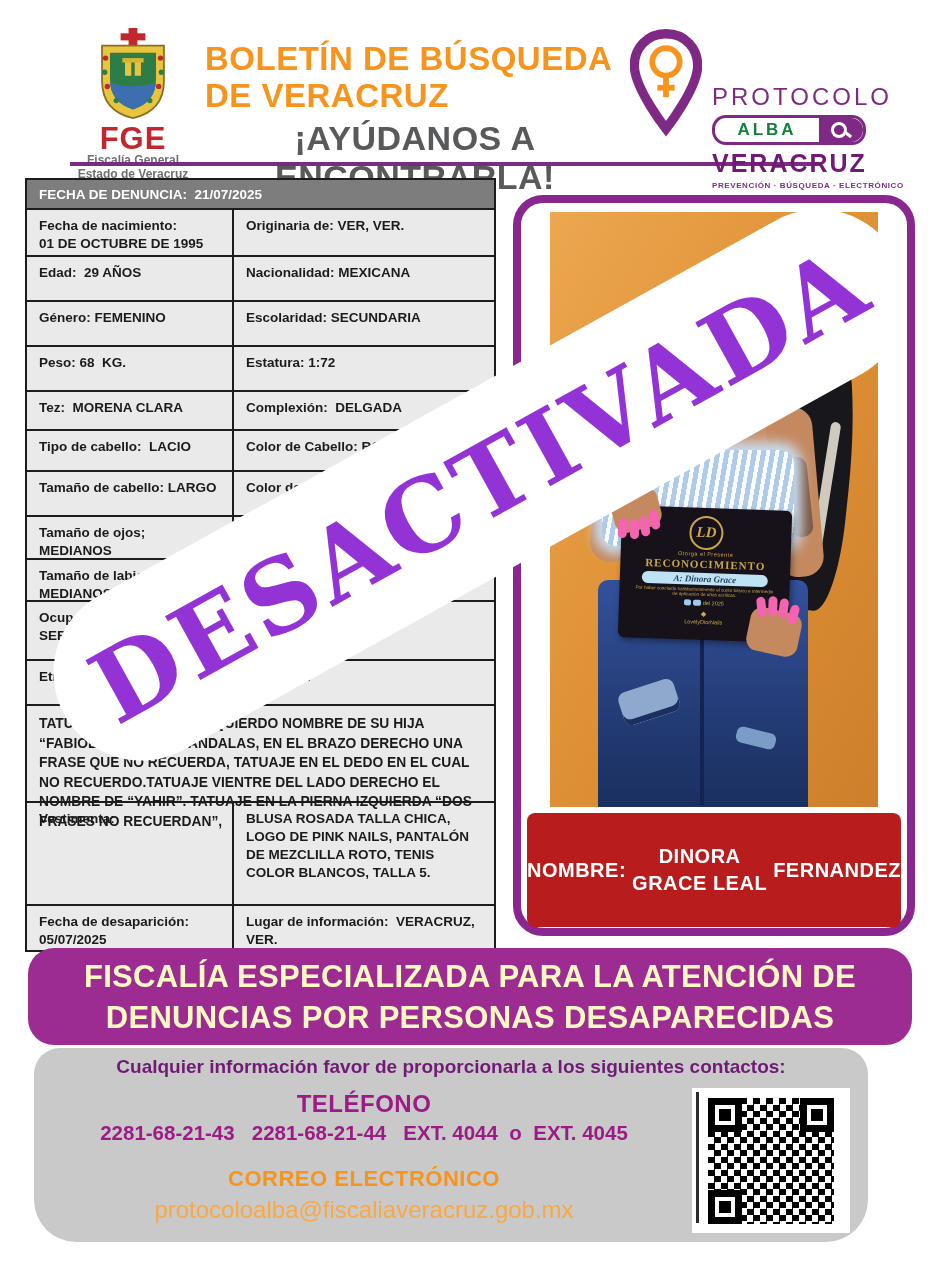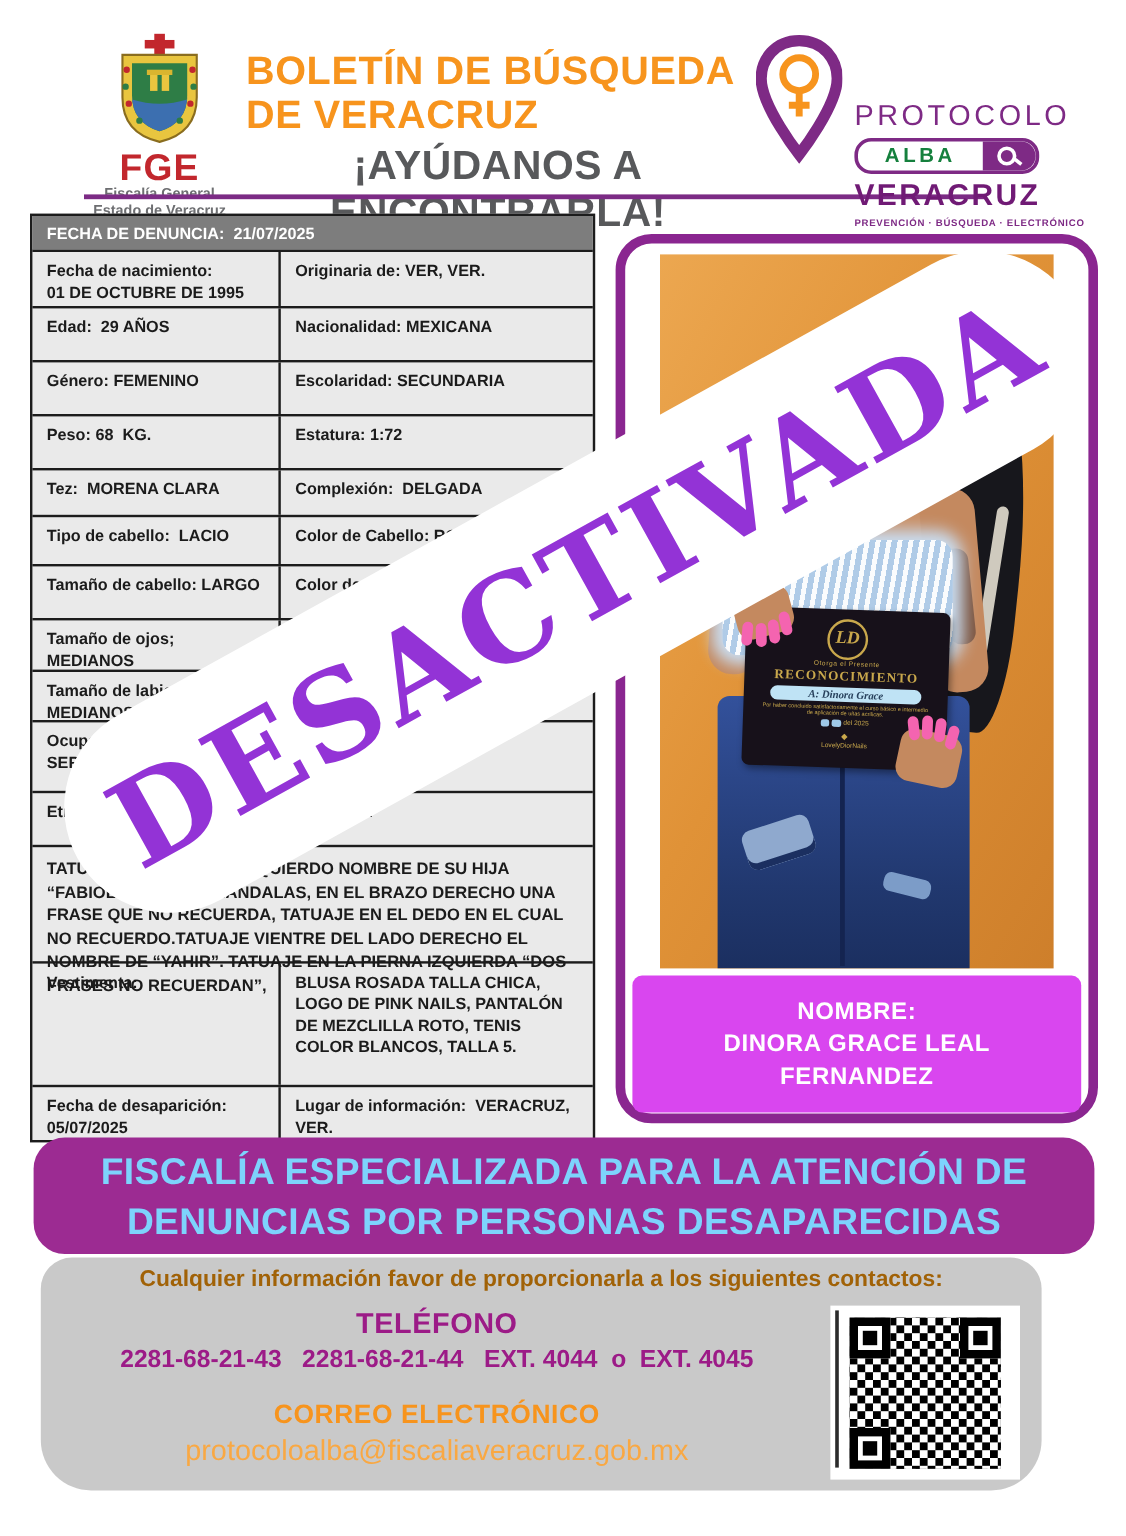--- a/index.html
+++ b/index.html
@@ -70,37 +70,37 @@
               font-family:"Liberation Serif",serif;font-style:italic;font-weight:bold;color:#27415c;font-size:9px;line-height:12px;}
   .cert-body{font-size:4.6px;line-height:5.4px;width:140px;margin:0 auto;}
   .cert-date{font-size:5.5px;margin-top:2px;}
   .cert-date b{background:#9fc9e8;color:#17324a;border-radius:2px;padding:0 2px;}
   .cert-brand{font-size:5.5px;margin-top:4px;}
   .cert-brand::before{content:"◆";display:block;font-size:7px;margin-bottom:1px;}
   .hand{position:absolute;background:#C4895F;border-radius:12px;}
   .hand.h1{left:62px;top:278px;width:48px;height:40px;transform:rotate(-15deg);}
   .hand.h2{left:198px;top:398px;width:52px;height:44px;transform:rotate(12deg);}
   .nail{position:absolute;width:9px;height:20px;background:#F464B0;border-radius:5px;}
-  .name-box{position:absolute;left:6px;top:610px;width:374px;height:114px;background:#d946ef;border-radius:8px;
-            display:flex;flex-direction:column;justify-content:center;align-items:center;
+  .name-box{position:absolute;left:6px;top:610px;width:374px;height:114px;background:#b91c1c;border-radius:8px;
+            display:flex;justify-content:center;align-items:center;
             color:#fff;font-weight:bold;font-size:20px;line-height:27px;letter-spacing:.5px;text-align:center;}
 
   
   .watermark{position:absolute;left:5px;top:397px;width:950px;height:176px;background:#ffffff;border-radius:88px;
              transform:rotate(-29deg);display:flex;align-items:center;justify-content:center;z-index:5;}
   .watermark span{font-family:"DejaVu Serif",serif;font-weight:bold;font-size:100px;letter-spacing:4px;color:#9333D6;}
 
   
   .banner{position:absolute;left:28px;top:948px;width:884px;height:97px;background:#9C2B92;border-radius:26px;
           display:flex;flex-direction:column;justify-content:center;align-items:center;
-          color:#7dd3fc;font-weight:bold;font-size:31px;line-height:41px;letter-spacing:.3px;text-align:center;}
+          color:#fef9c3;font-weight:bold;font-size:31px;line-height:41px;letter-spacing:.3px;text-align:center;}
   .contact{position:absolute;left:34px;top:1048px;width:834px;height:194px;background:#C9C9C9;
            border-radius:26px 26px 42px 42px;}
   .info-line{position:absolute;left:34px;top:1056px;width:834px;text-align:center;
-             color:#a16207;font-weight:bold;font-size:19px;}
+             color:#701a75;font-weight:bold;font-size:19px;}
   .tel-label{position:absolute;left:34px;top:1090px;width:660px;text-align:center;
              color:#9C1B87;font-weight:bold;font-size:24px;letter-spacing:.5px;}
   .tel-numbers{position:absolute;left:34px;top:1121px;width:660px;text-align:center;white-space:pre-wrap;
                color:#9C1B87;font-weight:bold;font-size:20.5px;}
   .mail-label{position:absolute;left:34px;top:1166px;width:660px;text-align:center;
               color:#F7941D;font-weight:bold;font-size:22px;letter-spacing:.5px;}
   .mail-addr{position:absolute;left:34px;top:1196px;width:660px;text-align:center;
              color:#F9A843;font-size:24px;}
   .qr-box{position:absolute;left:692px;top:1088px;width:158px;height:145px;background:#fff;}
   .qr-box::before{content:"";position:absolute;left:4px;top:4px;width:3px;height:131px;background:#2b2b2b;}

